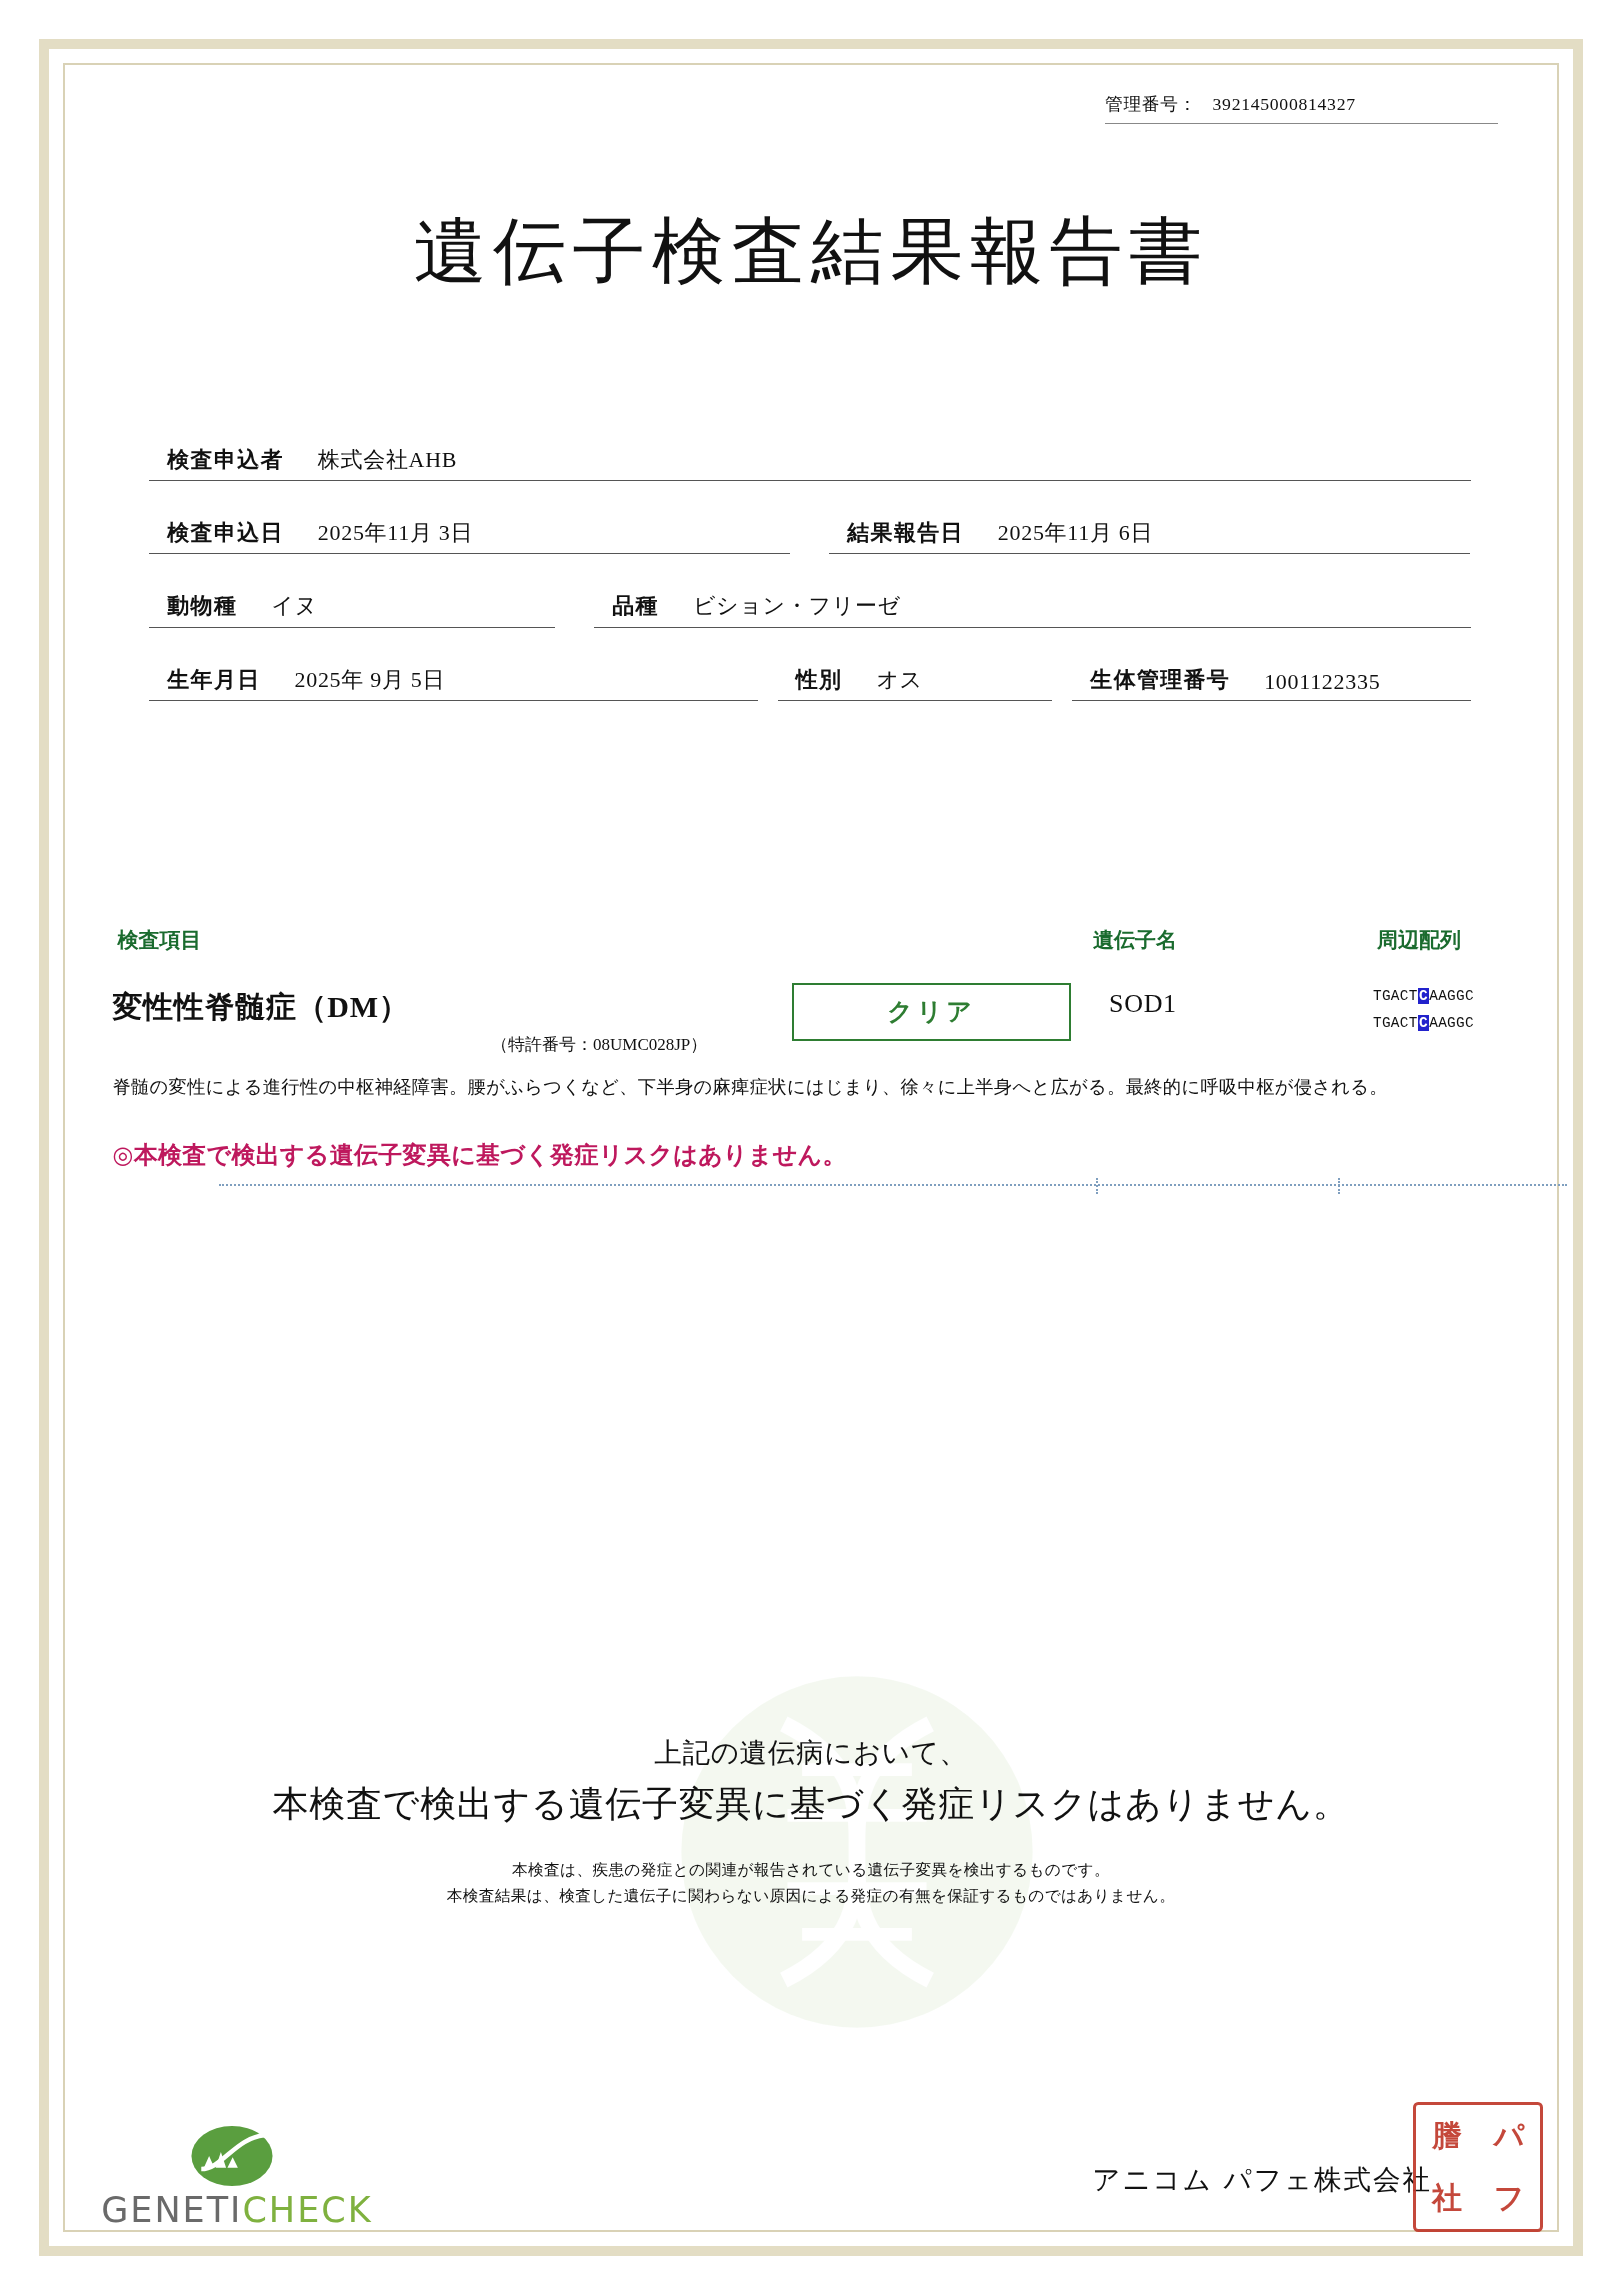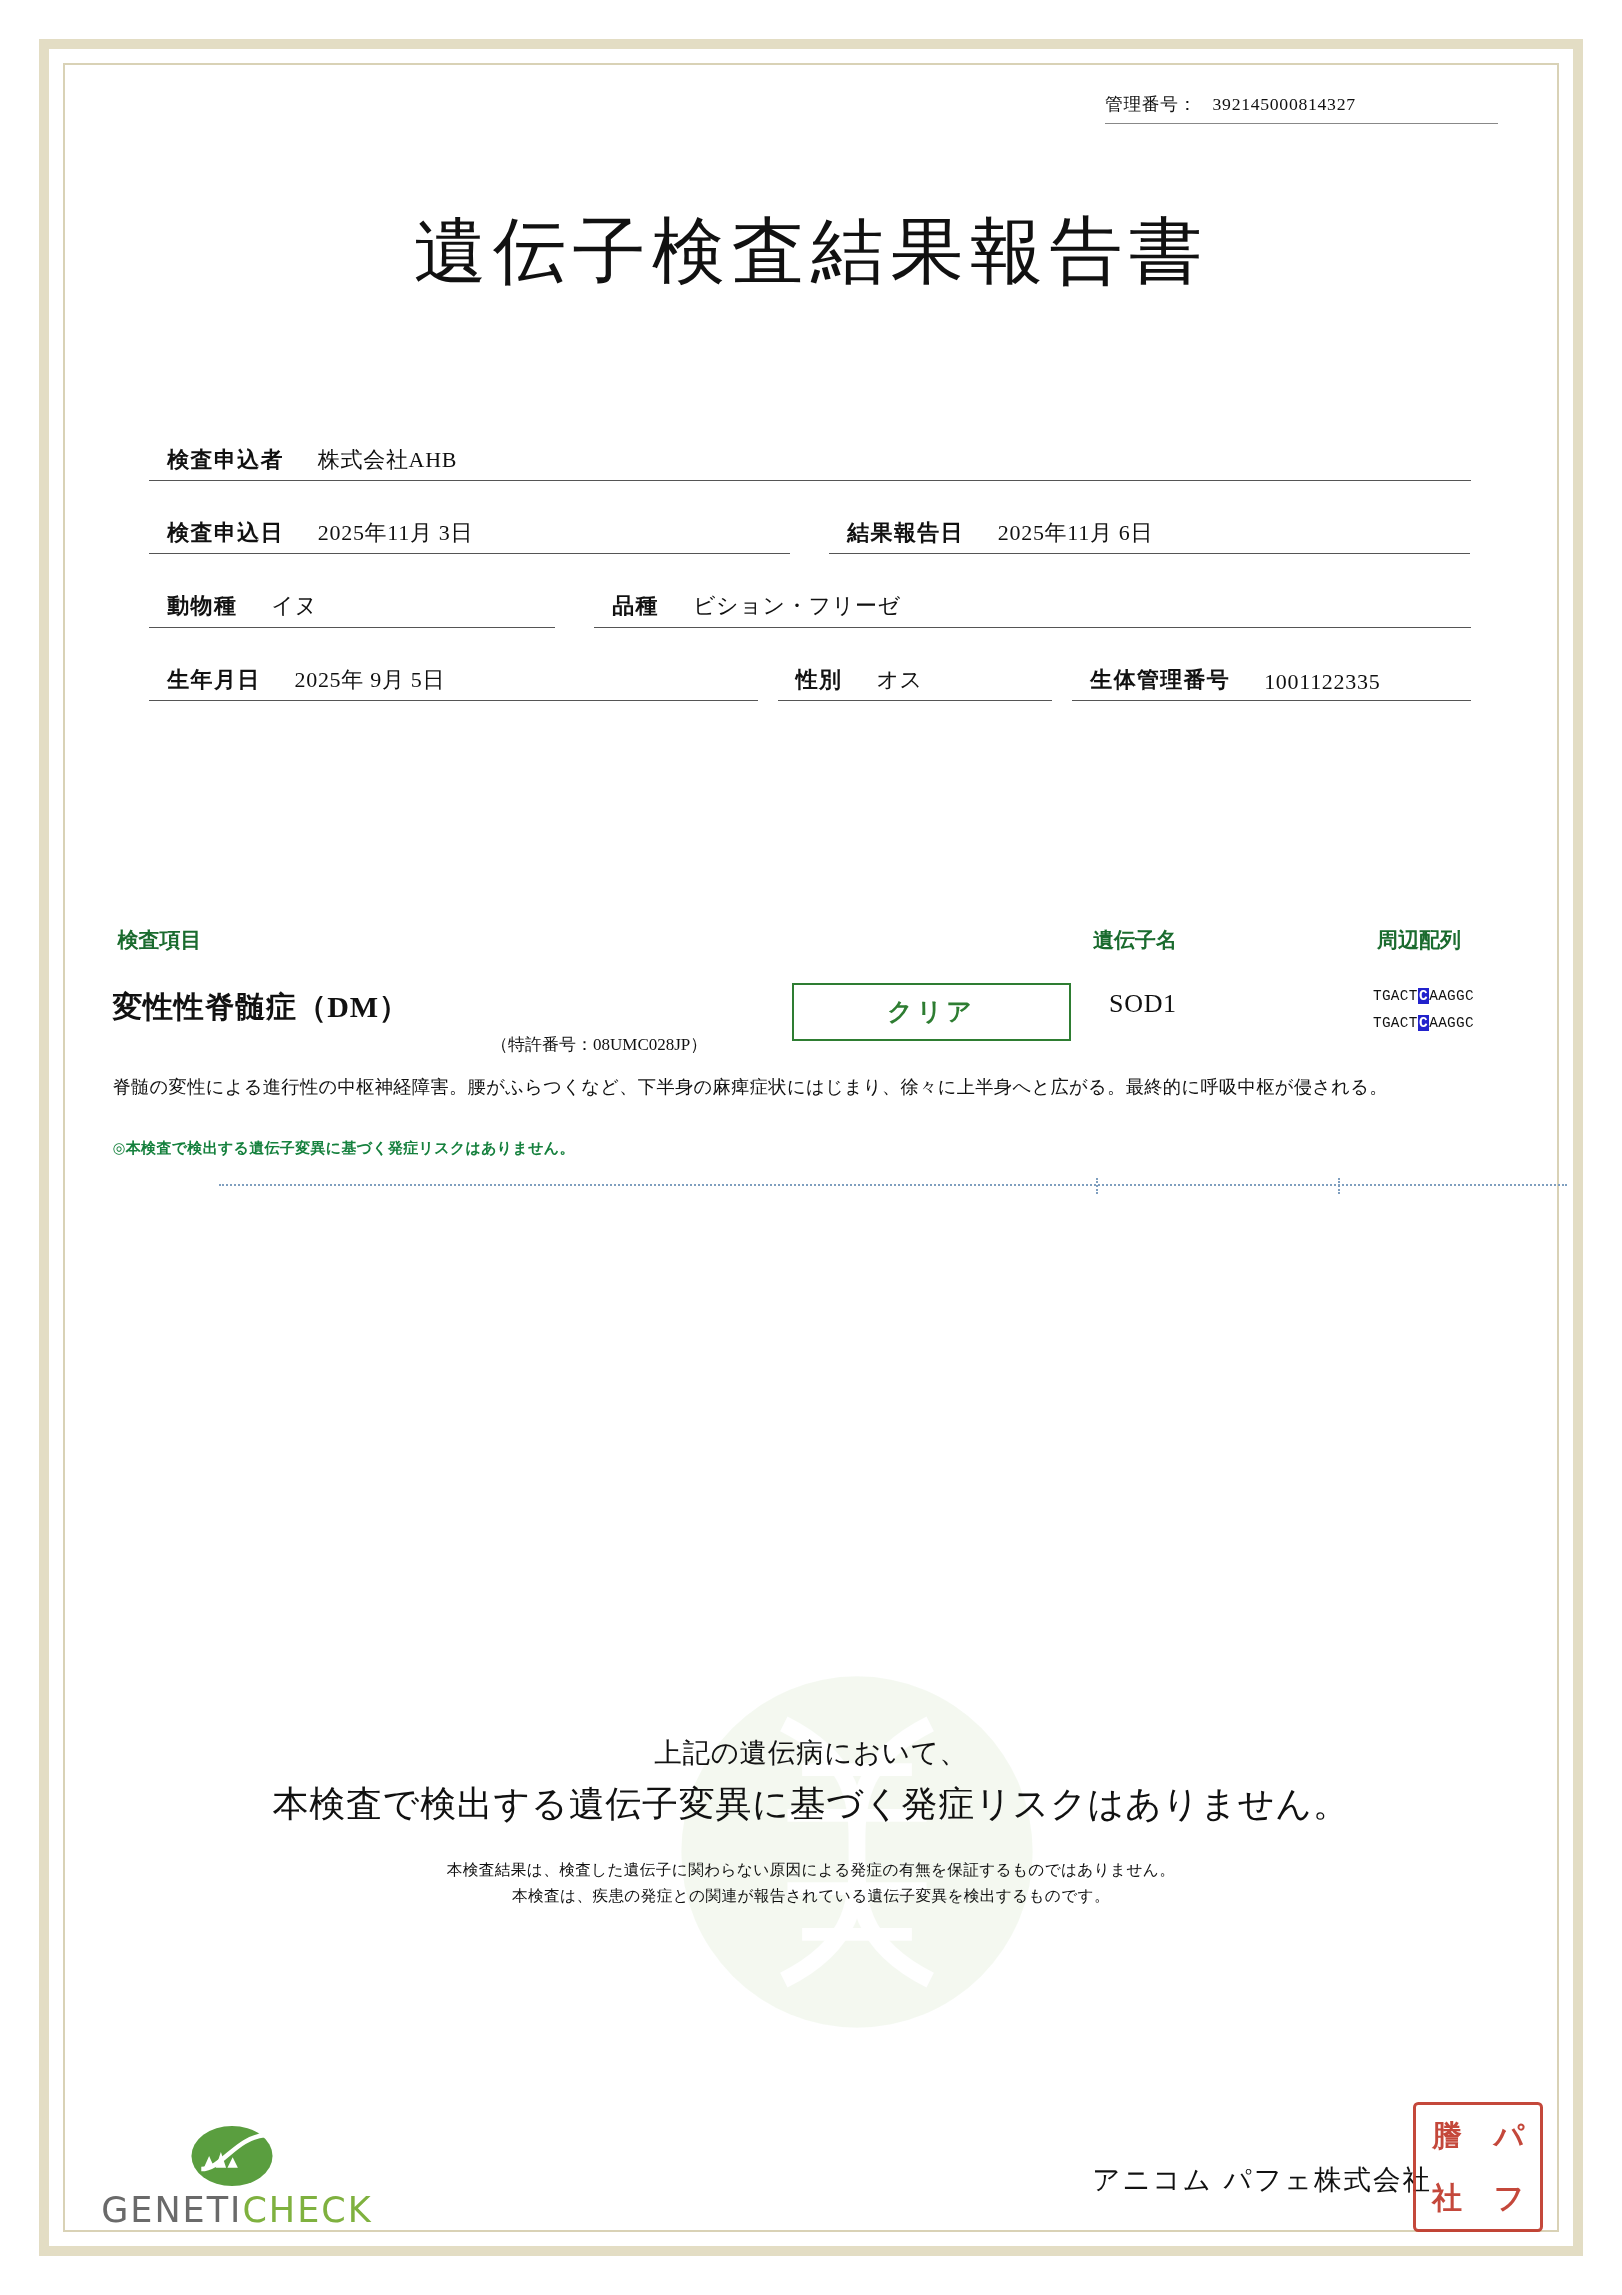--- a/index.html
+++ b/index.html
@@ -152,21 +152,21 @@
   .seq-wrap .hi {
     background: #2222cc; color: #ffffff; padding: 0 1.3px; font-weight: 700;
   }
   .desc {
     position: absolute; left: 14.4px; top: 98px; width: 1400px;
     font-size: 18.3px; line-height: 1.55; letter-spacing: 0.3px;
     font-family: "DejaVu Serif", "Liberation Serif", serif;
   }
   .risk-note {
     position: absolute; left: 14.4px; top: 164px; width: 1400px;
-    font-size: 15px; font-weight: 700; color: #15803d; letter-spacing: 0.3px;
+    font-size: 24px; font-weight: 700; color: #be185d; letter-spacing: 0.3px;
   }
   .dotted-sep {
     position: absolute; left: 121px; top: 209px; width: 1348px;
     border-top: 2px dotted #7f9fbf;
   }
   .dotted-sep::before,
   .dotted-sep::after {
     content: "";
     position: absolute;
     top: -7.9px;
@@ -340,22 +340,22 @@
         <path d="M60 30 C140 70, 60 130, 140 170" stroke="#ffffff" stroke-width="9" fill="none"></path>
         <path d="M140 30 C60 70, 140 130, 60 170" stroke="#ffffff" stroke-width="9" fill="none"></path>
         <path d="M70 55 L130 55 M62 80 L138 80 M62 120 L138 120 M70 145 L130 145" stroke="#ffffff" stroke-width="7"></path>
       </svg>
     </div>
 
     <div class="summary">
       <div class="ln1">上記の遺伝病において、</div>
       <div class="ln2">本検査で検出する遺伝子変異に基づく発症リスクはありません。</div>
       <div class="note">
+        <div>本検査は、疾患の発症との関連が報告されている遺伝子変異を検出するものです。</div>
         <div>本検査結果は、検査した遺伝子に関わらない原因による発症の有無を保証するものではありません。</div>
-        <div>本検査は、疾患の発症との関連が報告されている遺伝子変異を検出するものです。</div>
       </div>
     </div>
 
   </div>
 
   <div class="logo">
     <span class="logo-mark">
       <svg viewBox="0 0 130 104" width="86" height="68" aria-hidden="true">
         <ellipse cx="65" cy="52" rx="62" ry="46" fill="#5a9e3f"></ellipse>
         <path d="M18 72 C50 72, 70 24, 116 20" stroke="#ffffff" stroke-width="7" fill="none"></path>

